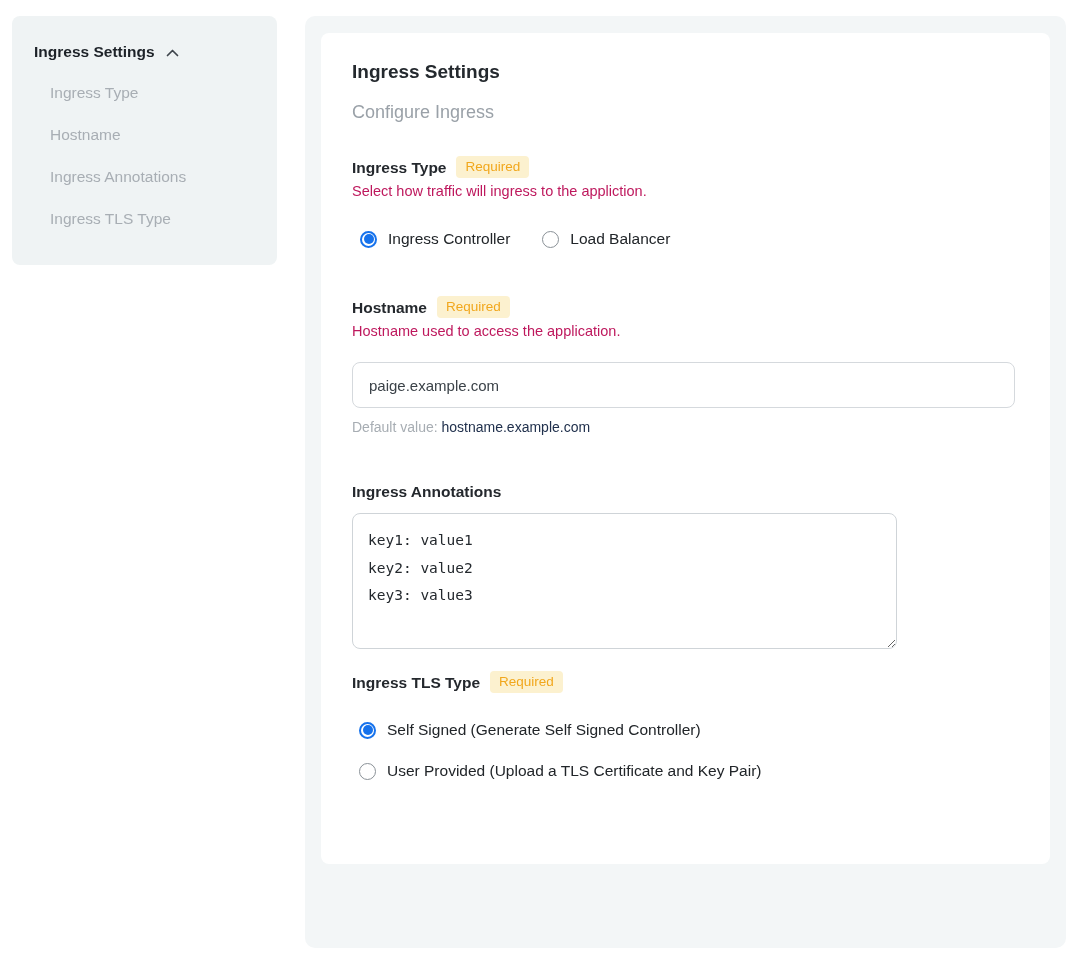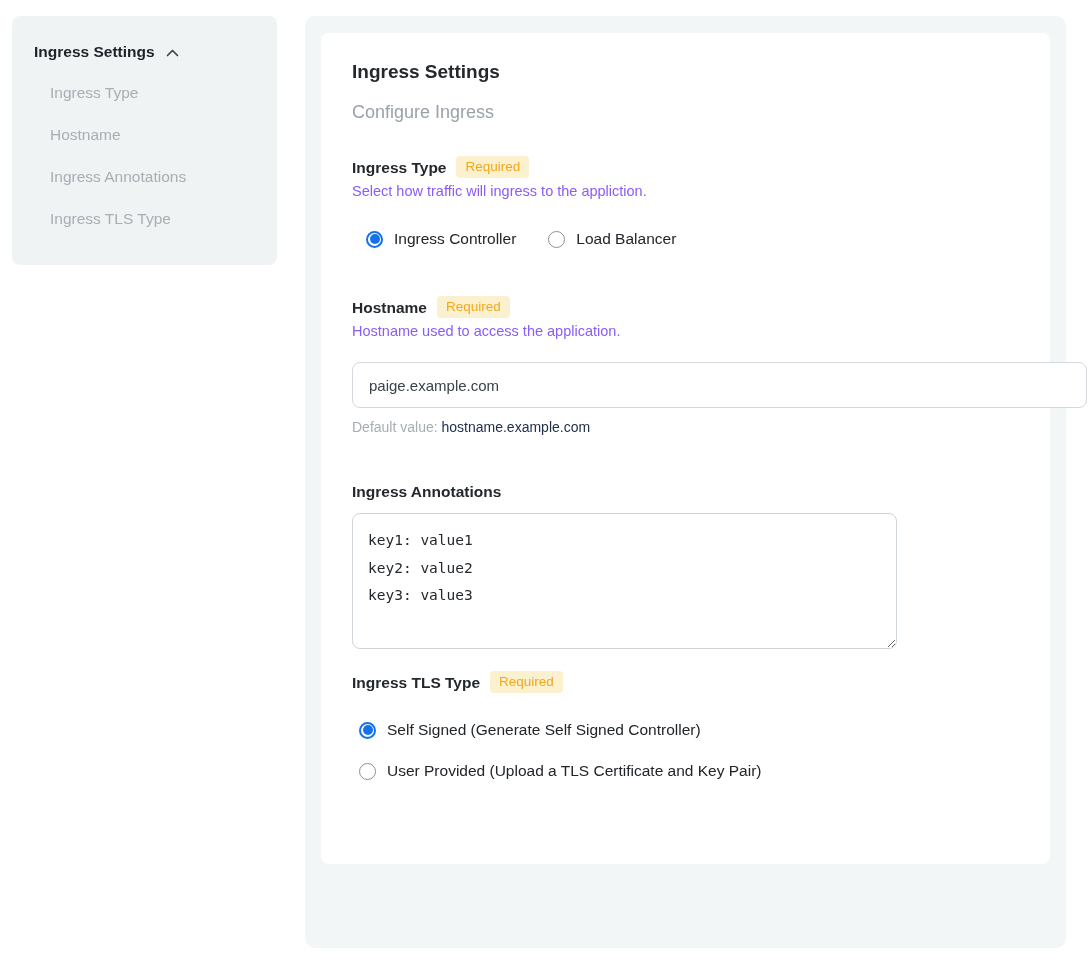--- a/index.html
+++ b/index.html
@@ -34,43 +34,43 @@
   }
   .card-title { font-size:19px; font-weight:700; color:#24292e; line-height:23px; }
   .card-subtitle { margin-top:21px; font-size:18px; color:#9aa1a8; line-height:16px; }
 
   .section-label-row { display:flex; align-items:center; gap:10px; }
   .section-label { font-size:15.5px; font-weight:700; color:#24282d; line-height:19px; }
   .badge {
     background:#fcf1cf; color:#f1a71d; font-size:13.5px; font-weight:500;
     padding:3px 9px; border-radius:4px; line-height:16px;
   }
-  .desc { margin-top:5px; font-size:14.5px; color:#8b5cf6; line-height:17px; }
+  .desc { margin-top:5px; font-size:14.5px; color:#be185d; line-height:17px; }
 
   .mt-sec1 { margin-top:36px; }
   .mt-sec  { margin-top:48px; }
   .mt-sec3 { margin-top:46px; }
   .mt-sec4 { margin-top:22px; }
 
-  .radio-row { margin-top:30px; margin-left:14px; display:flex; align-items:center; gap:32px; }
+  .radio-row { margin-top:30px; margin-left:8px; display:flex; align-items:center; gap:32px; }
   .radio-option { display:flex; align-items:center; gap:11px; cursor:pointer; }
   .radio-label { font-size:15.5px; color:#212529; line-height:18px; }
   .radio {
     width:17px; height:17px; border-radius:50%; background:#fff;
     border:1.5px solid #8a9197; position:relative; flex:none;
   }
   .radio.checked { border:2px solid #1672ec; }
   .radio.checked::after {
     content:""; position:absolute; inset:1.5px; border-radius:50%; background:#1672ec;
   }
   .tls-radio-1 { margin-top:28px; margin-left:7px; }
   .tls-radio-2 { margin-top:23px; margin-left:7px; }
 
   .text-input {
-    margin-top:22px; width:735px; height:46px;
+    margin-top:22px; width:663px; height:46px;
     border:1px solid #d5d9dd; border-radius:8px; padding:0 16px;
     font-size:15px; color:#3b4248; font-family:"Liberation Sans", sans-serif;
     background:#fff; outline:none; display:block;
   }
   .default-row { margin-top:11px; font-size:14px; line-height:17px; }
   .default-label { color:#a7adb3; }
   .default-value { color:#21314d; font-weight:400; }
 
   .annotations-area {
     margin-top:12px; width:545px; height:136px;

